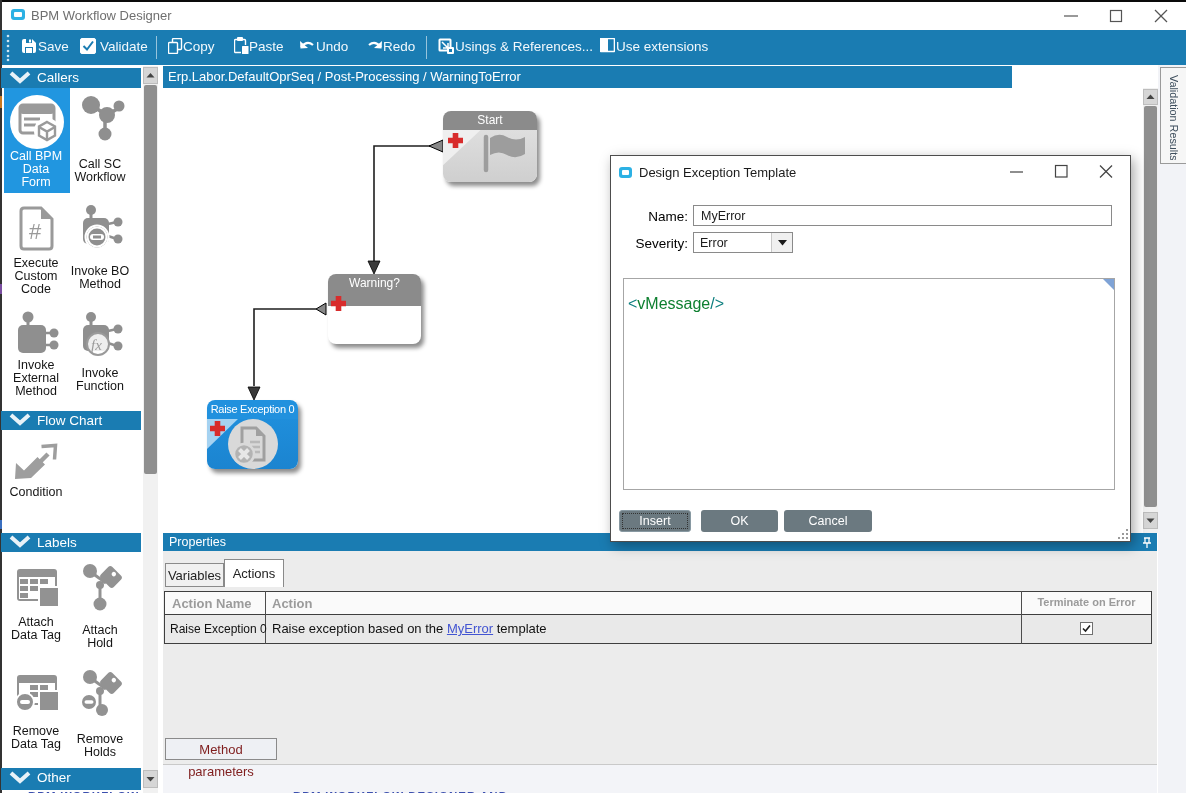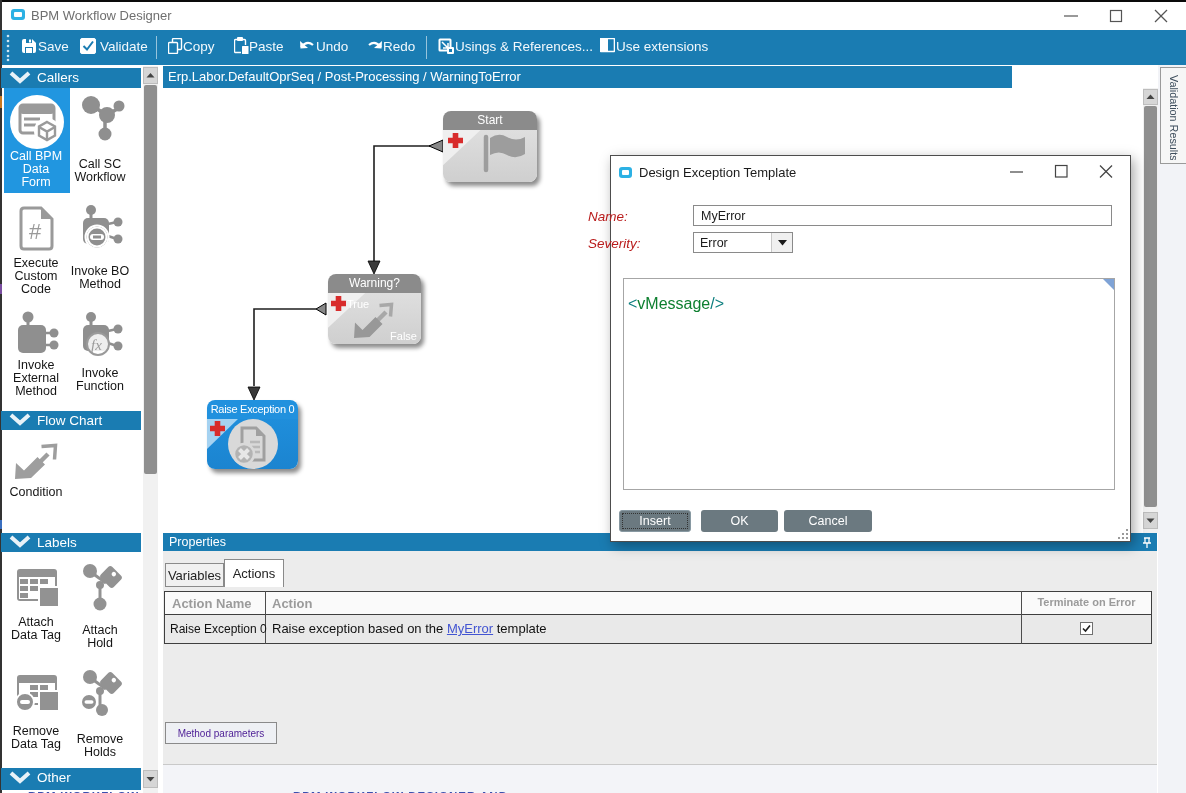--- a/index.html
+++ b/index.html
@@ -35,21 +35,21 @@
           color:#fff;font-size:12px;text-align:center;line-height:19px;}
   .nbody{position:absolute;left:0;top:19px;right:0;bottom:0;border-radius:0 0 8px 8px;overflow:hidden;}
   .sheen{position:absolute;left:0;top:0;width:100%;height:100%;}
   
   #propbar{left:163px;top:533px;width:994px;height:18px;background:#1a7cb2;color:#fff;font-size:12.5px;}
   #proppanel{left:163px;top:551px;width:994px;height:214px;background:#ececec;}
   .tab{position:absolute;box-sizing:border-box;border:1px solid #8a8a8a;font-size:13px;color:#222;text-align:center;}
   
   #dialog{left:610px;top:155px;width:521px;height:387px;background:#fff;border:1px solid #4d4d4d;
           box-sizing:border-box;box-shadow:3px 4px 12px rgba(0,0,0,0.35);}
-  .dlbl{position:absolute;font-size:13.5px;color:#b91c1c;text-align:left;font-style:italic;}
+  .dlbl{position:absolute;font-size:13.5px;color:#000000;text-align:right;}
   .dlgbtn{position:absolute;height:22px;background:#6b7980;border-radius:3px;color:#fff;
           font-size:12.5px;text-align:center;line-height:22px;}
   
   #rightarea{left:1158px;top:65px;width:28px;height:728px;background:#f2f3f7;}
 </style>
 </head>
 <body>
 <div class="abs" id="rightarea"></div>
 
 <div class="abs" id="titlebar"></div>
@@ -334,30 +334,20 @@
       <path d="M9 4 Q18 -2 26 3 Q35 8 44 3 L44 20 Q35 26 26 21 Q18 16 9 21 Z" fill="#9d9d9d"></path>
     </svg>
   </div>
   <svg style="position:absolute;left:5px;top:22px" width="15" height="15">
     <path d="M4.7 0 L10.3 0 L10.3 4.7 L15 4.7 L15 10.3 L10.3 10.3 L10.3 15 L4.7 15 L4.7 10.3 L0 10.3 L0 4.7 L4.7 4.7 Z" fill="#d82c2c"></path>
   </svg>
 </div>
 
 <div class="node" style="left:328px;top:274px;width:93px;height:70px">
   <div class="ntitle" style="background:#8b8b8b">Warning?</div>
-  <div class="nbody" style="background:linear-gradient(#dedede,#cfcfcf)">
-    <div class="sheen" style="background:#efefef;clip-path:polygon(0 0,40% 0,0 68%)"></div>
-    <div style="position:absolute;left:19px;top:5px;color:#fff;font-size:11px">True</div>
-    <div style="position:absolute;right:4px;bottom:2px;color:#fff;font-size:11px">False</div>
-    <svg style="position:absolute;left:24px;top:7px" width="46" height="40">
-      <path d="M22 24 L34 12" fill="none" stroke="#a8a8a8" stroke-width="4.5"></path>
-      <path d="M27.5 5.5 L39.5 4.5 L38.5 16.5" fill="none" stroke="#a8a8a8" stroke-width="3.5"></path>
-      <path d="M2 38 L3 22.5 L10.5 30 L23.5 17 L30.5 24 L17.5 37 Z" fill="#989898"></path>
-    </svg>
-  </div>
   <svg style="position:absolute;left:3px;top:22px" width="15" height="15">
     <path d="M4.7 0 L10.3 0 L10.3 4.7 L15 4.7 L15 10.3 L10.3 10.3 L10.3 15 L4.7 15 L4.7 10.3 L0 10.3 L0 4.7 L4.7 4.7 Z" fill="#d82c2c"></path>
   </svg>
 </div>
 
 <div class="node" style="left:207px;top:400px;width:91px;height:69px">
   <div class="ntitle" style="background:#2191de;border-bottom:1px solid #e8f2fa;box-sizing:border-box;font-size:11px;letter-spacing:-0.3px">Raise Exception 0</div>
   <div class="nbody" style="background:linear-gradient(#1f8edb,#1b84d0);top:19px">
     <div class="sheen" style="background:#a5d2f1;clip-path:polygon(0 0,34% 0,0 60%)"></div>
     <svg style="position:absolute;left:18px;top:-1px" width="56" height="52">
@@ -413,21 +403,21 @@
 <div class="abs" style="left:1021px;top:596px;width:131px;text-align:center;font-size:11px;font-weight:bold;color:#9b9b9b">Terminate on Error</div>
 <div class="abs" style="left:170px;top:622px;font-size:12px;color:#111">Raise Exception 0</div>
 <div class="abs" style="left:272px;top:621px;font-size:13px;color:#111">Raise exception based on the <span style="color:#4355d2;text-decoration:underline">MyError</span> template</div>
 <div class="abs" style="left:1080px;top:622px;width:13px;height:13px;background:#fff;border:1px solid #707070;box-sizing:border-box"></div>
 <svg class="abs" style="left:1081px;top:623px" width="11" height="11">
     <path d="M2 5.5 L4.5 8 L9 2.5" fill="none" stroke="#1f1f1f" stroke-width="1.6"></path>
   </svg>
 
 <div class="abs" style="left:163px;top:764px;width:994px;height:1px;background:#c9c9c9"></div>
 <div class="abs" style="left:163px;top:765px;width:994px;height:28px;background:#f3f4f8"></div>
-<div class="tab" style="left:165px;top:722px;width:112px;height:22px;background:#eef0f4;color:#4c1d95;font-size:10px;line-height:22px">Method parameters</div>
+<div class="tab" style="left:165px;top:738px;width:112px;height:22px;background:#eef0f4;color:#7f1d1d;font-size:13px;line-height:22px">Method parameters</div>
 
 <div class="abs" id="dialog"></div>
 
 <div class="abs" style="left:619px;top:167px;width:13px;height:11px;background:#2cb1e4;border-radius:3px">
   <i style="position:absolute;left:3px;top:3px;right:3px;bottom:3px;background:#fff;border-radius:1px"></i>
   </div>
 <div class="abs" style="left:639px;top:165px;font-size:13px;color:#1b1b1b">Design Exception Template</div>
 <svg class="abs" style="left:1010px;top:164px" width="106" height="16">
   <line x1="0" y1="8" x2="13" y2="8" stroke="#444" stroke-width="1.2"></line>
   <rect x="45.5" y="1.5" width="11.5" height="11.5" fill="none" stroke="#444" stroke-width="1.2"></rect>

